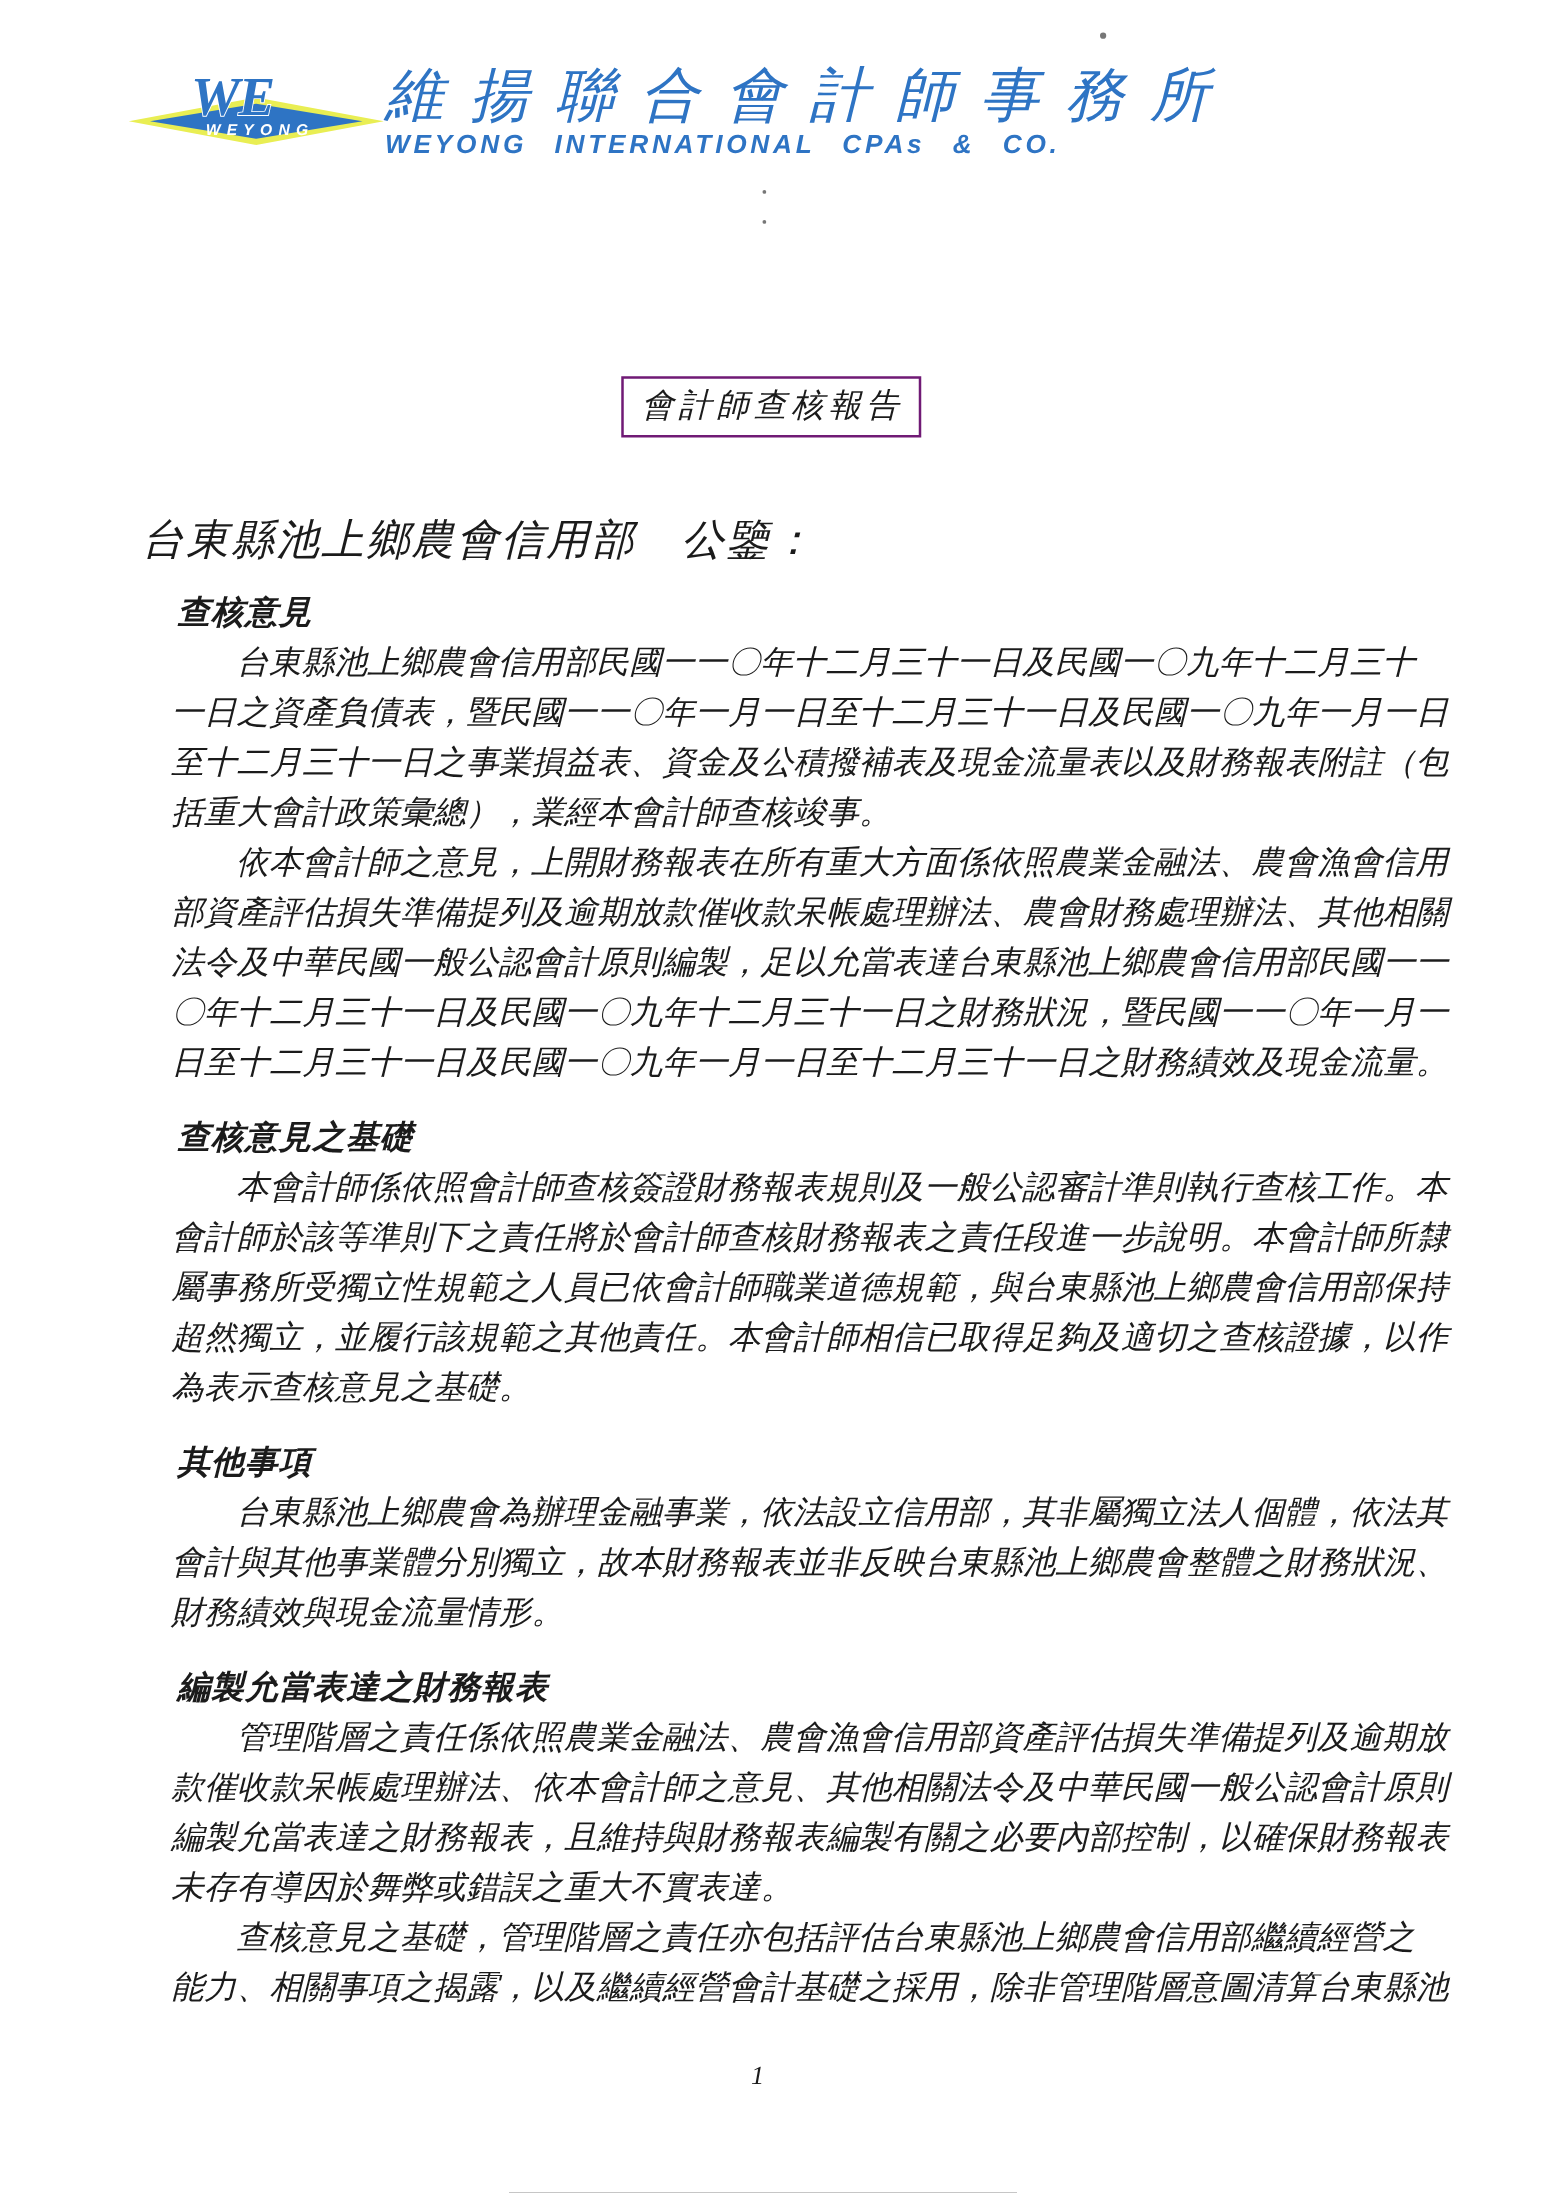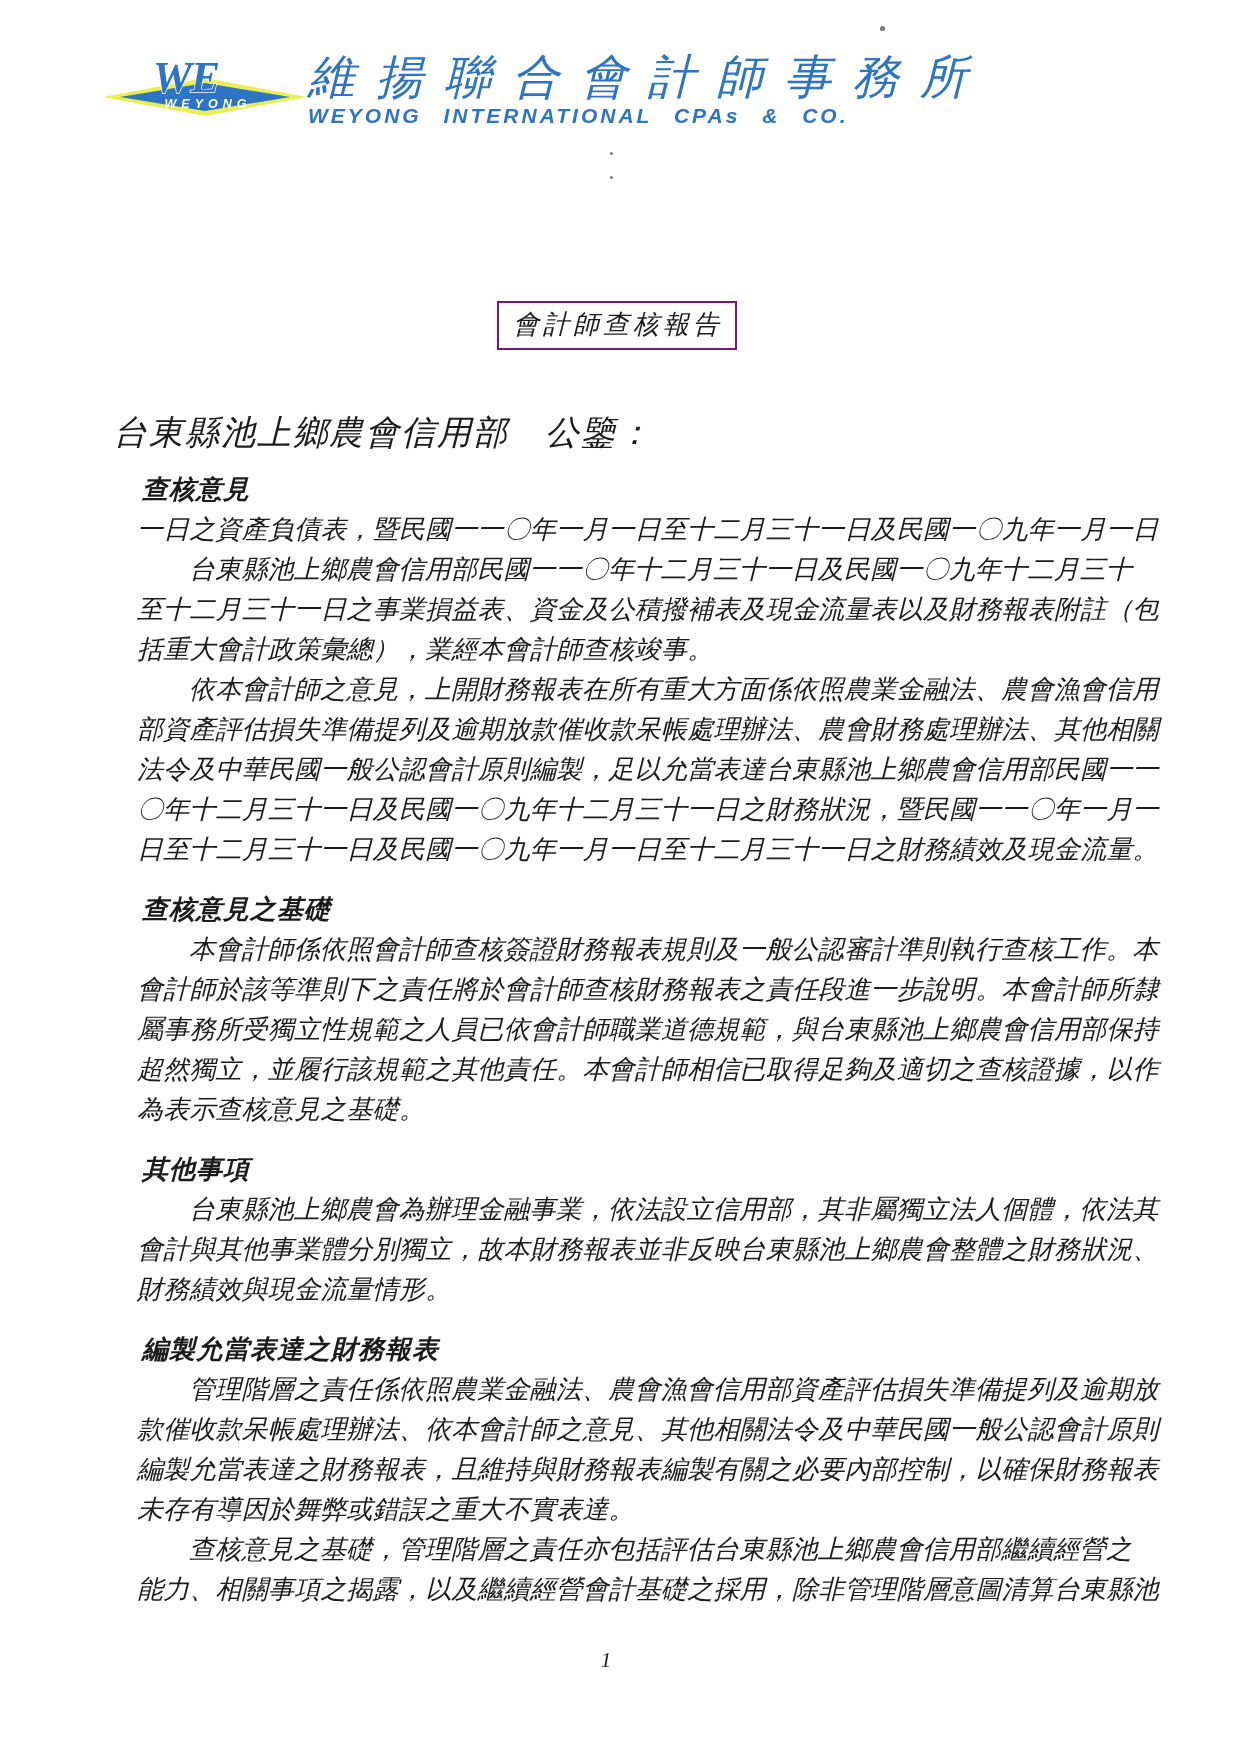--- a/index.html
+++ b/index.html
@@ -92,22 +92,22 @@
 
   <div class="doc-title-box">會計師查核報告</div>
 
   <div class="addressee">台東縣池上鄉農會信用部　公鑒：</div>
 
   <div class="content">
 
     <div class="section">
       <div class="sec-heading">查核意見</div>
       <div>
+        <div class="line indent">台東縣池上鄉農會信用部民國一一〇年十二月三十一日及民國一〇九年十二月三十</div>
         <div class="line">一日之資產負債表，暨民國一一〇年一月一日至十二月三十一日及民國一〇九年一月一日</div>
-        <div class="line indent">台東縣池上鄉農會信用部民國一一〇年十二月三十一日及民國一〇九年十二月三十</div>
         <div class="line">至十二月三十一日之事業損益表、資金及公積撥補表及現金流量表以及財務報表附註（包</div>
         <div class="line">括重大會計政策彙總），業經本會計師查核竣事。</div>
       </div>
       <div>
         <div class="line indent">依本會計師之意見，上開財務報表在所有重大方面係依照農業金融法、農會漁會信用</div>
         <div class="line">部資產評估損失準備提列及逾期放款催收款呆帳處理辦法、農會財務處理辦法、其他相關</div>
         <div class="line">法令及中華民國一般公認會計原則編製，足以允當表達台東縣池上鄉農會信用部民國一一</div>
         <div class="line">〇年十二月三十一日及民國一〇九年十二月三十一日之財務狀況，暨民國一一〇年一月一</div>
         <div class="line">日至十二月三十一日及民國一〇九年一月一日至十二月三十一日之財務績效及現金流量。</div>
       </div>

